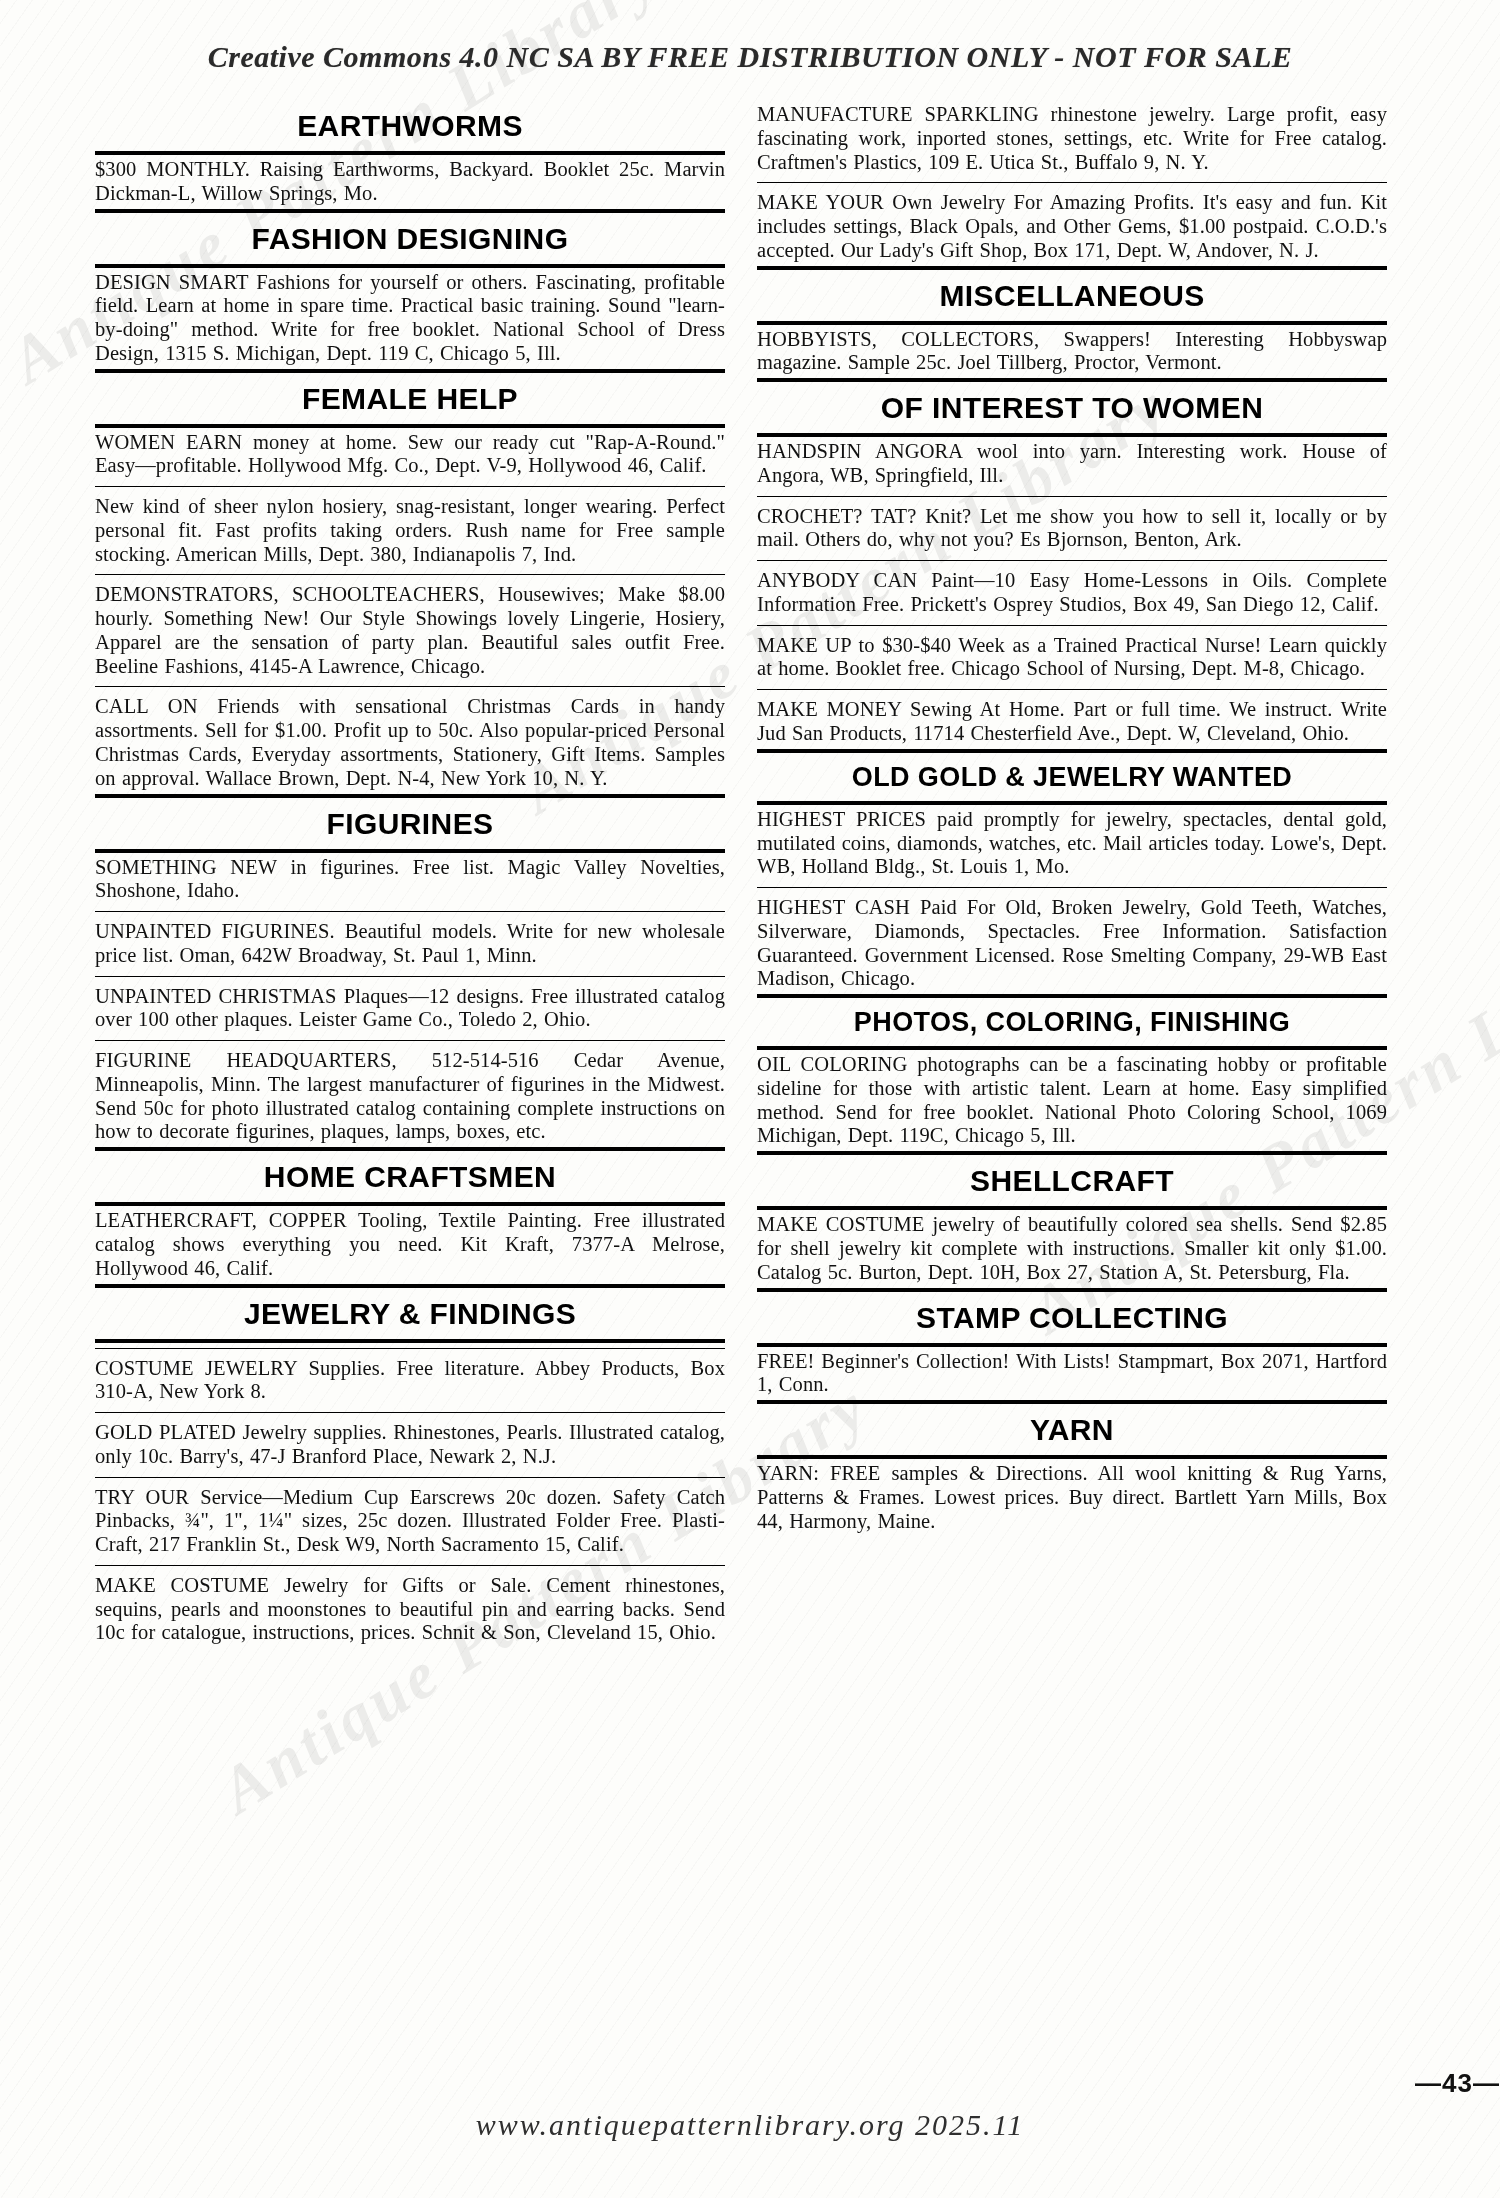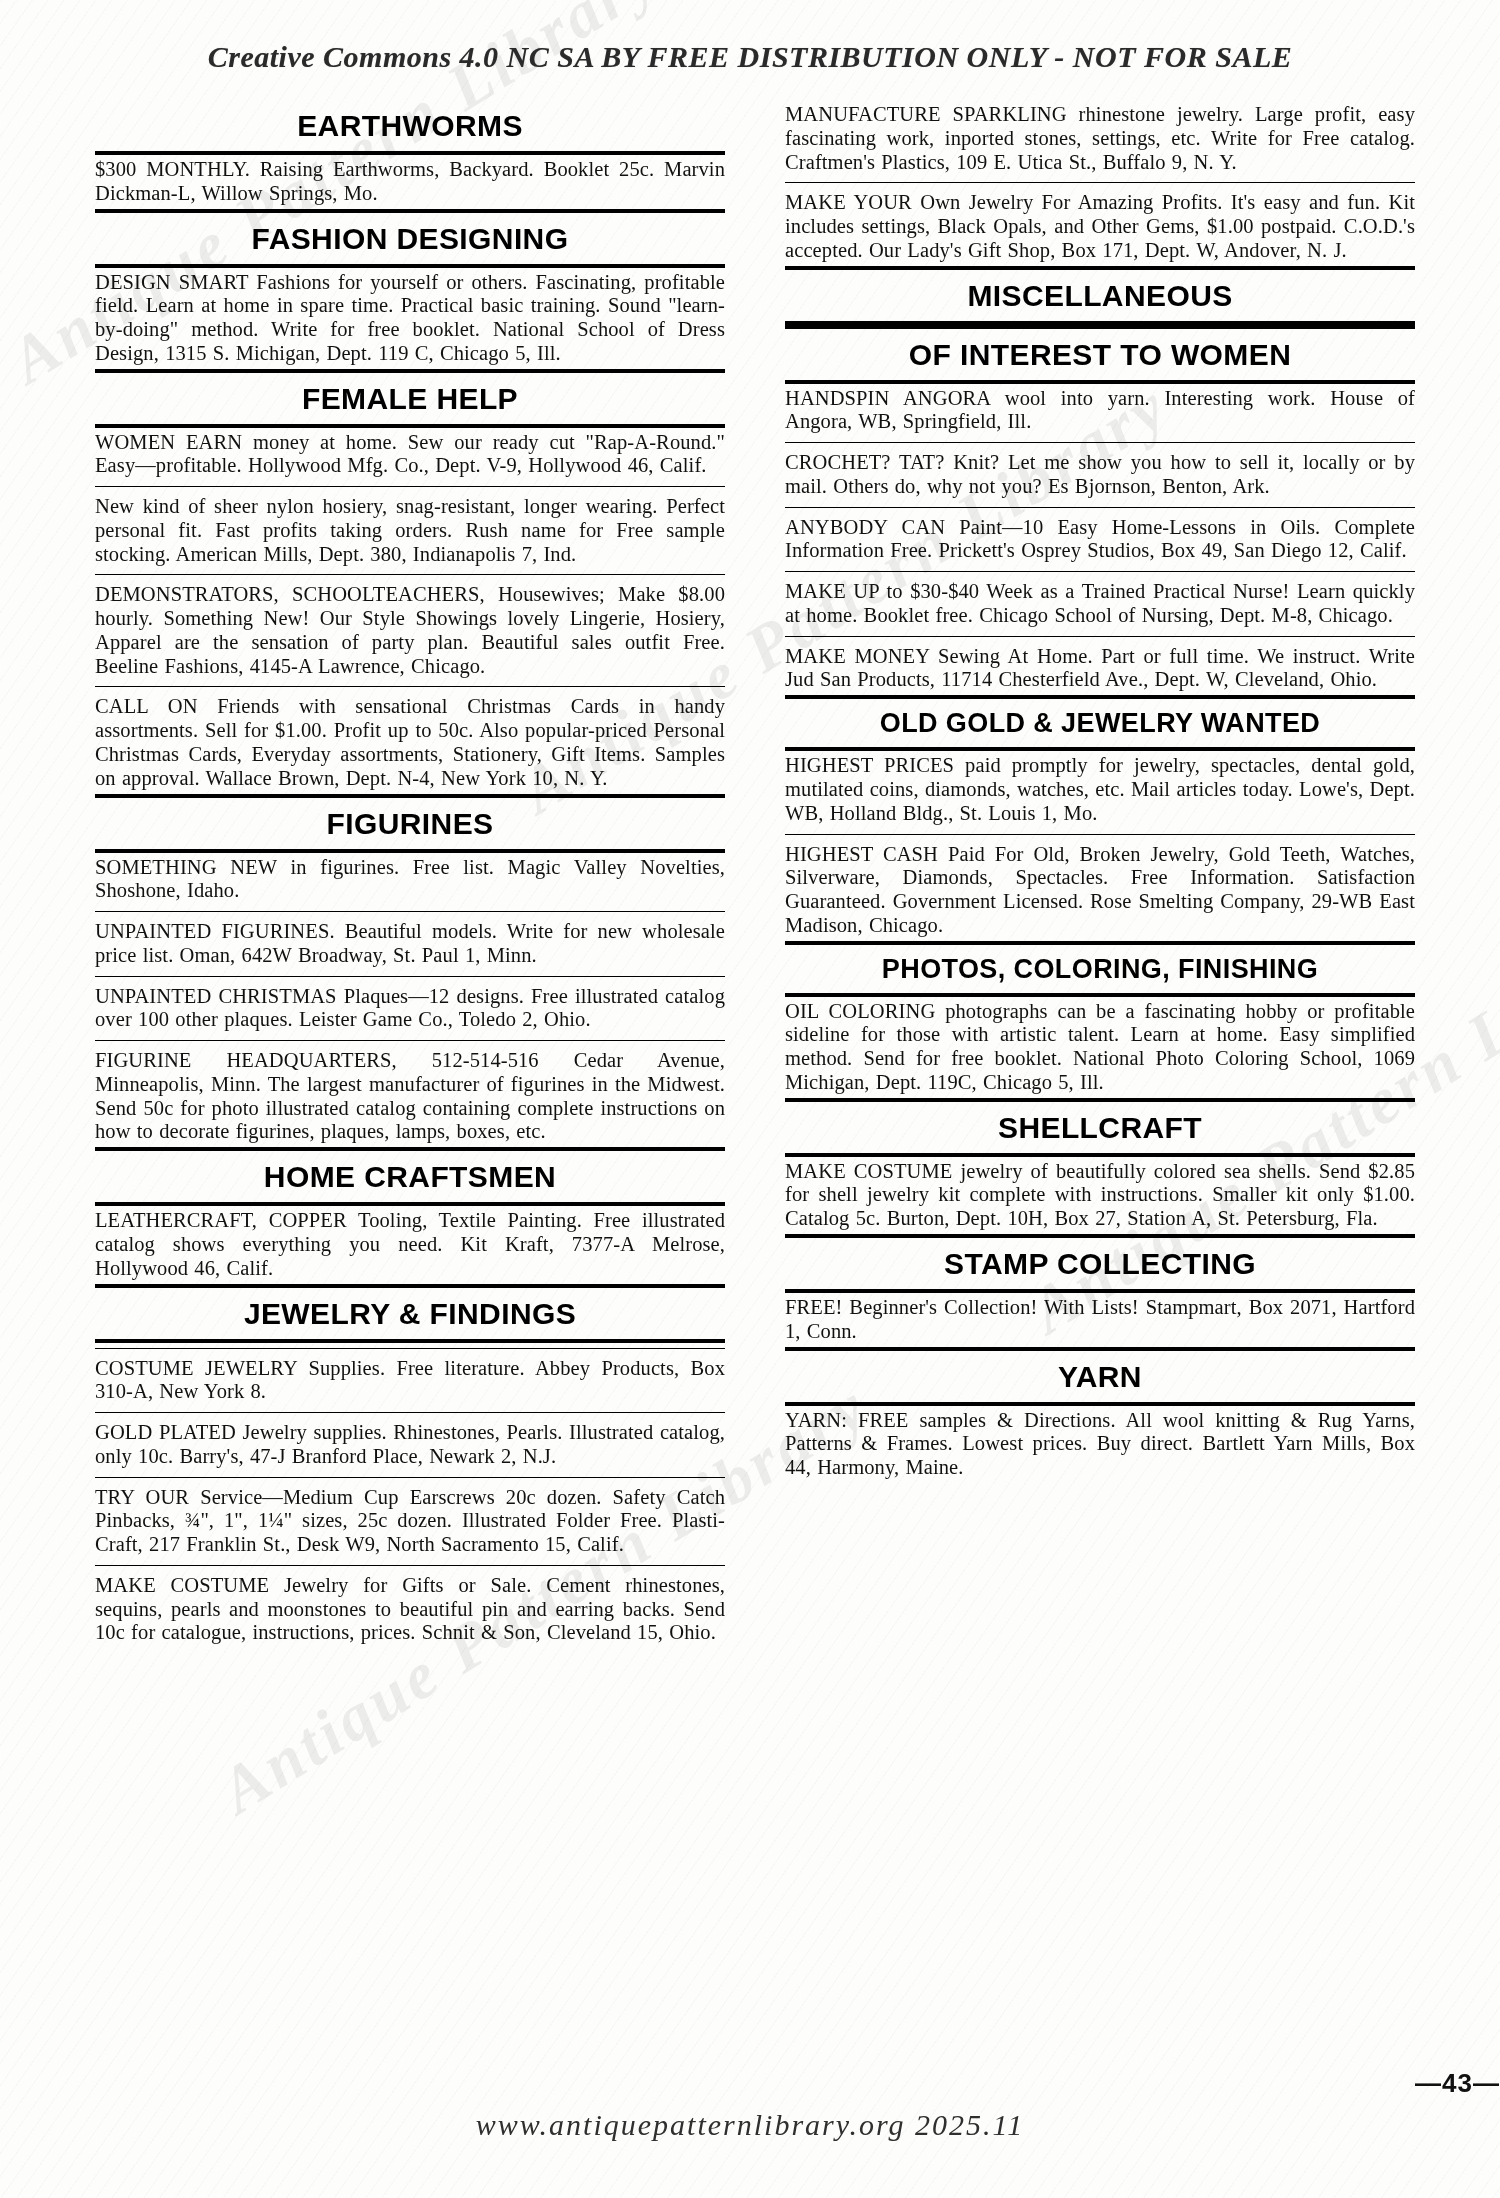--- a/index.html
+++ b/index.html
@@ -62,21 +62,21 @@
     color: #2a2a2a;
     z-index: 4;
     text-shadow: 0 0 1px rgba(0,0,0,0.25);
   }
   .columns {
     position: absolute;
     left: 95px;
     top: 100px;
     width: 1320px;
     display: flex;
-    gap: 60px;
+    gap: 32px;
     z-index: 4;
   }
   .col { width: 630px; }
 
   h2.section {
     text-align: center;
     font-family: "Liberation Sans", sans-serif;
     font-weight: bold;
     font-size: 30px;
     letter-spacing: 0.4px;
@@ -204,20 +204,21 @@
 
     <div class="col">
 
       <p class="ad">MANUFACTURE SPARKLING rhinestone jewelry. Large profit, easy fascinating work, inported stones, settings, etc. Write for Free catalog. Craftmen's Plastics, 109 E. Utica St., Buffalo 9, N. Y.</p>
       <hr class="rule-thin">
       <p class="ad">MAKE YOUR Own Jewelry For Amazing Profits. It's easy and fun. Kit includes settings, Black Opals, and Other Gems, $1.00 postpaid. C.O.D.'s accepted. Our Lady's Gift Shop, Box 171, Dept. W, Andover, N. J.</p>
       <hr class="rule-thick">
 
       <h2 class="section">MISCELLANEOUS</h2>
       <hr class="rule-thick">
+      <p class="ad">HOBBYISTS, COLLECTORS, Swappers! Interesting Hobbyswap magazine. Sample 25c. Joel Tillberg, Proctor, Vermont.</p>
       <hr class="rule-thick">
 
       <h2 class="section">OF INTEREST TO WOMEN</h2>
       <hr class="rule-thick">
       <p class="ad">HANDSPIN ANGORA wool into yarn. Interesting work. House of Angora, WB, Springfield, Ill.</p>
       <hr class="rule-thin">
       <p class="ad">CROCHET? TAT? Knit? Let me show you how to sell it, locally or by mail. Others do, why not you? Es Bjornson, Benton, Ark.</p>
       <hr class="rule-thin">
       <p class="ad">ANYBODY CAN Paint—10 Easy Home-Lessons in Oils. Complete Information Free. Prickett's Osprey Studios, Box 49, San Diego 12, Calif.</p>
       <hr class="rule-thin">

